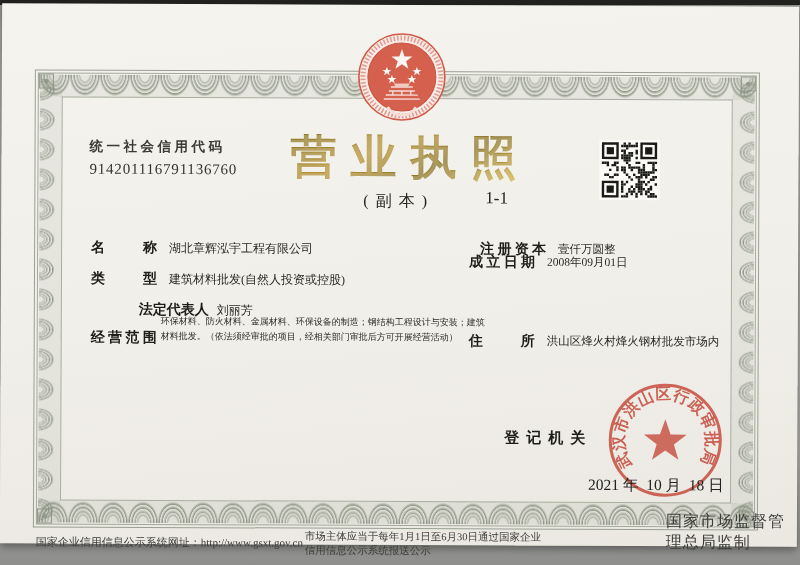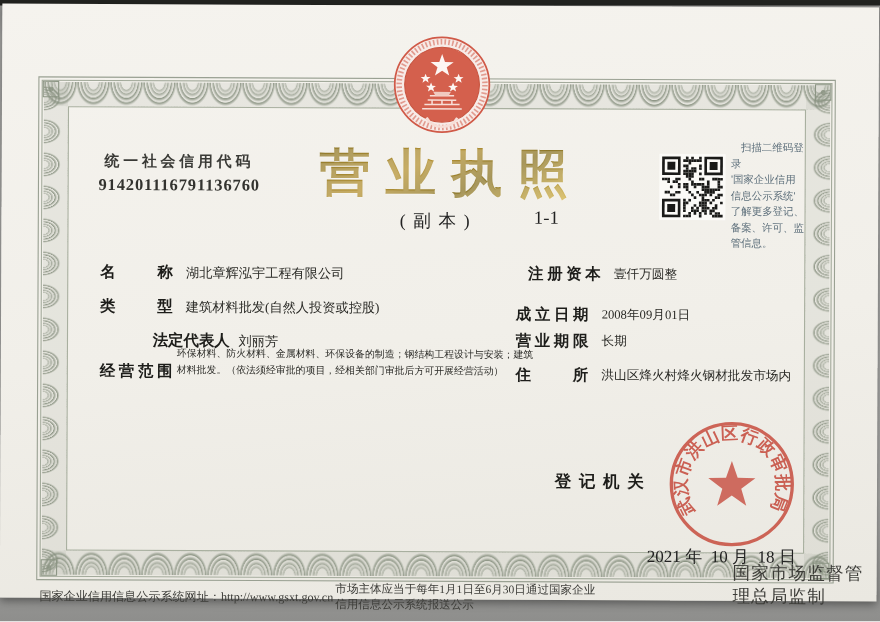--- a/index.html
+++ b/index.html
@@ -40,22 +40,22 @@
     radial-gradient(ellipse 14px 10px at 100% 50%,transparent 7px,rgba(135,144,127,.75) 7.5px,transparent 9.5px),
     radial-gradient(ellipse 10px 7px at 100% 50%,transparent 4.5px,rgba(135,144,127,.6) 5px,transparent 7px);}
   .corner{position:absolute;width:13px;height:13px;border:1px solid #8c9584;background:
     radial-gradient(circle at 50% 50%,rgba(140,149,132,.8) 2px,transparent 2.5px);}
   .corner.tl{top:3px;left:3px}.corner.tr{top:3px;right:3px}
   .corner.bl{bottom:3px;left:3px}.corner.br{bottom:3px;right:3px}
   
   .emblem{position:absolute;left:354px;top:24px;}
   
   .credit-block{position:absolute;left:88px;top:134px;color:#2b2b28;}
-  .credit-label{font-size:13.5px;font-weight:bold;letter-spacing:3.5px;font-family:Liberation Serif, serif;color:#3a3a36;text-align:center;}
-  .credit-code{font-size:15px;letter-spacing:.8px;margin-top:5px;color:#33332f;font-weight:bold;}
+  .credit-label{font-size:13.5px;font-weight:bold;letter-spacing:3.5px;font-family:Liberation Serif, serif;color:#3a3a36;}
+  .credit-code{font-size:15px;letter-spacing:.8px;margin-top:5px;color:#33332f;}
   .title{position:absolute;left:262px;top:122px;width:280px;text-align:center;
     font-size:46px;font-weight:900;letter-spacing:14px;text-indent:14px;
     font-family:"Liberation Sans","DejaVu Sans",sans-serif;
     background:linear-gradient(155deg,#8a7426 10%,#b59233 40%,#8a7426 62%,#cfae44 88%);
     -webkit-background-clip:text;background-clip:text;color:transparent;
     text-shadow:0 1px 1px rgba(255,255,255,.25);}
   .subtitle{position:absolute;left:362px;top:186px;font-size:16px;letter-spacing:7px;color:#222;}
   .copy-num{position:absolute;left:484px;top:183px;font-size:17px;color:#222;}
   
   .qr{position:absolute;left:598px;top:134px;width:60px;height:60px;background:#fbfaf7;}
@@ -69,21 +69,21 @@
     text-align:justify;text-align-last:justify;font-family:"Liberation Sans","DejaVu Sans",sans-serif;vertical-align:top;}
   .fvalue{font-size:11.5px;color:#2a2a26;margin-left:8px;vertical-align:top;padding-top:1px;display:inline-block;}
   .fvalue.big{font-size:12px;}
   .scope-label{position:absolute;left:90px;top:325px;}
   .scope-value{position:absolute;left:160px;top:310px;width:328px;font-size:9px;line-height:14.5px;
     color:#2a2a26;white-space:normal;}
   
   .reg-label{position:absolute;left:504px;top:423px;font-size:15px;font-weight:bold;letter-spacing:7px;
     color:#1d1d1a;font-family:"Liberation Sans","DejaVu Sans",sans-serif;}
   .seal{position:absolute;left:575px;top:344px;opacity:.92;}
-  .date-line{position:absolute;left:588px;top:490px;font-size:15.5px;color:#222;white-space:pre;text-align:center;}
+  .date-line{position:absolute;left:588px;top:469px;font-size:15.5px;color:#222;white-space:pre;text-align:center;}
   
   .footer-left{position:absolute;left:36px;top:531px;font-size:11px;color:#3c3c38;}
   .footer-mid{position:absolute;left:305px;top:525px;width:238px;font-size:10.5px;line-height:13.5px;color:#3c3c38;}
   .footer-right{position:absolute;left:622px;top:505px;font-size:16px;letter-spacing:1px;color:#3c3c38;padding-left:44px;}
 </style>
 </head>
 <body>
 
 <div class="photo">
   <div class="photo-top-strip"></div>
@@ -291,28 +291,20 @@
           <rect x="9" y="23" width="1" height="1" fill="#1a1a18"></rect>
           <rect x="10" y="23" width="1" height="1" fill="#1a1a18"></rect>
           <rect x="11" y="23" width="1" height="1" fill="#1a1a18"></rect>
           <rect x="15" y="23" width="1" height="1" fill="#1a1a18"></rect>
           <rect x="20" y="23" width="1" height="1" fill="#1a1a18"></rect>
           <rect x="21" y="23" width="1" height="1" fill="#1a1a18"></rect>
           <rect x="22" y="23" width="1" height="1" fill="#1a1a18"></rect>
           <rect x="23" y="23" width="1" height="1" fill="#1a1a18"></rect>
         </svg>
     </div>
-    <div class="qr-note">
-      <div>扫描二维码登录</div>
-      <div>'国家企业信用</div>
-      <div>信息公示系统'</div>
-      <div>了解更多登记、</div>
-      <div>备案、许可、监</div>
-      <div>管信息。</div>
-    </div>
 
     <div class="row" style="left:90px;top:235px;">
       <span class="flabel">名称</span>
       <span class="fvalue big">湖北章辉泓宇工程有限公司</span>
     </div>
     <div class="row" style="left:90px;top:266px;">
       <span class="flabel">类型</span>
       <span class="fvalue big">建筑材料批发(自然人投资或控股)</span>
     </div>
     <div class="row" style="left:90px;top:297px;margin-left:48px;">
@@ -321,27 +313,23 @@
     </div>
     <div class="scope-label">
       <span class="flabel">经营范围</span>
     </div>
     <div class="scope-value">环保材料、防火材料、金属材料、环保设备的制造；钢结构工程设计与安装；建筑材料批发。（依法须经审批的项目，经相关部门审批后方可开展经营活动）</div>
 
     <div class="row" style="left:468px;top:235px;margin-left:11px;">
       <span class="flabel">注册资本</span>
       <span class="fvalue">壹仟万圆整</span>
     </div>
-    <div class="row" style="left:468px;top:272px;">
+    <div class="row" style="left:468px;top:248px;">
       <span class="flabel">成立日期</span>
       <span class="fvalue">2008年09月01日</span>
-    </div>
-    <div class="row" style="left:468px;top:296px;">
-      <span class="flabel">营业期限</span>
-      <span class="fvalue">长期</span>
     </div>
     <div class="row" style="left:468px;top:327px;">
       <span class="flabel">住所</span>
       <span class="fvalue">洪山区烽火村烽火钢材批发市场内</span>
     </div>
 
     <div class="reg-label">登记机关</div>
 
     <div class="seal">
       <svg width="180" height="180" viewBox="0 0 180 180">

